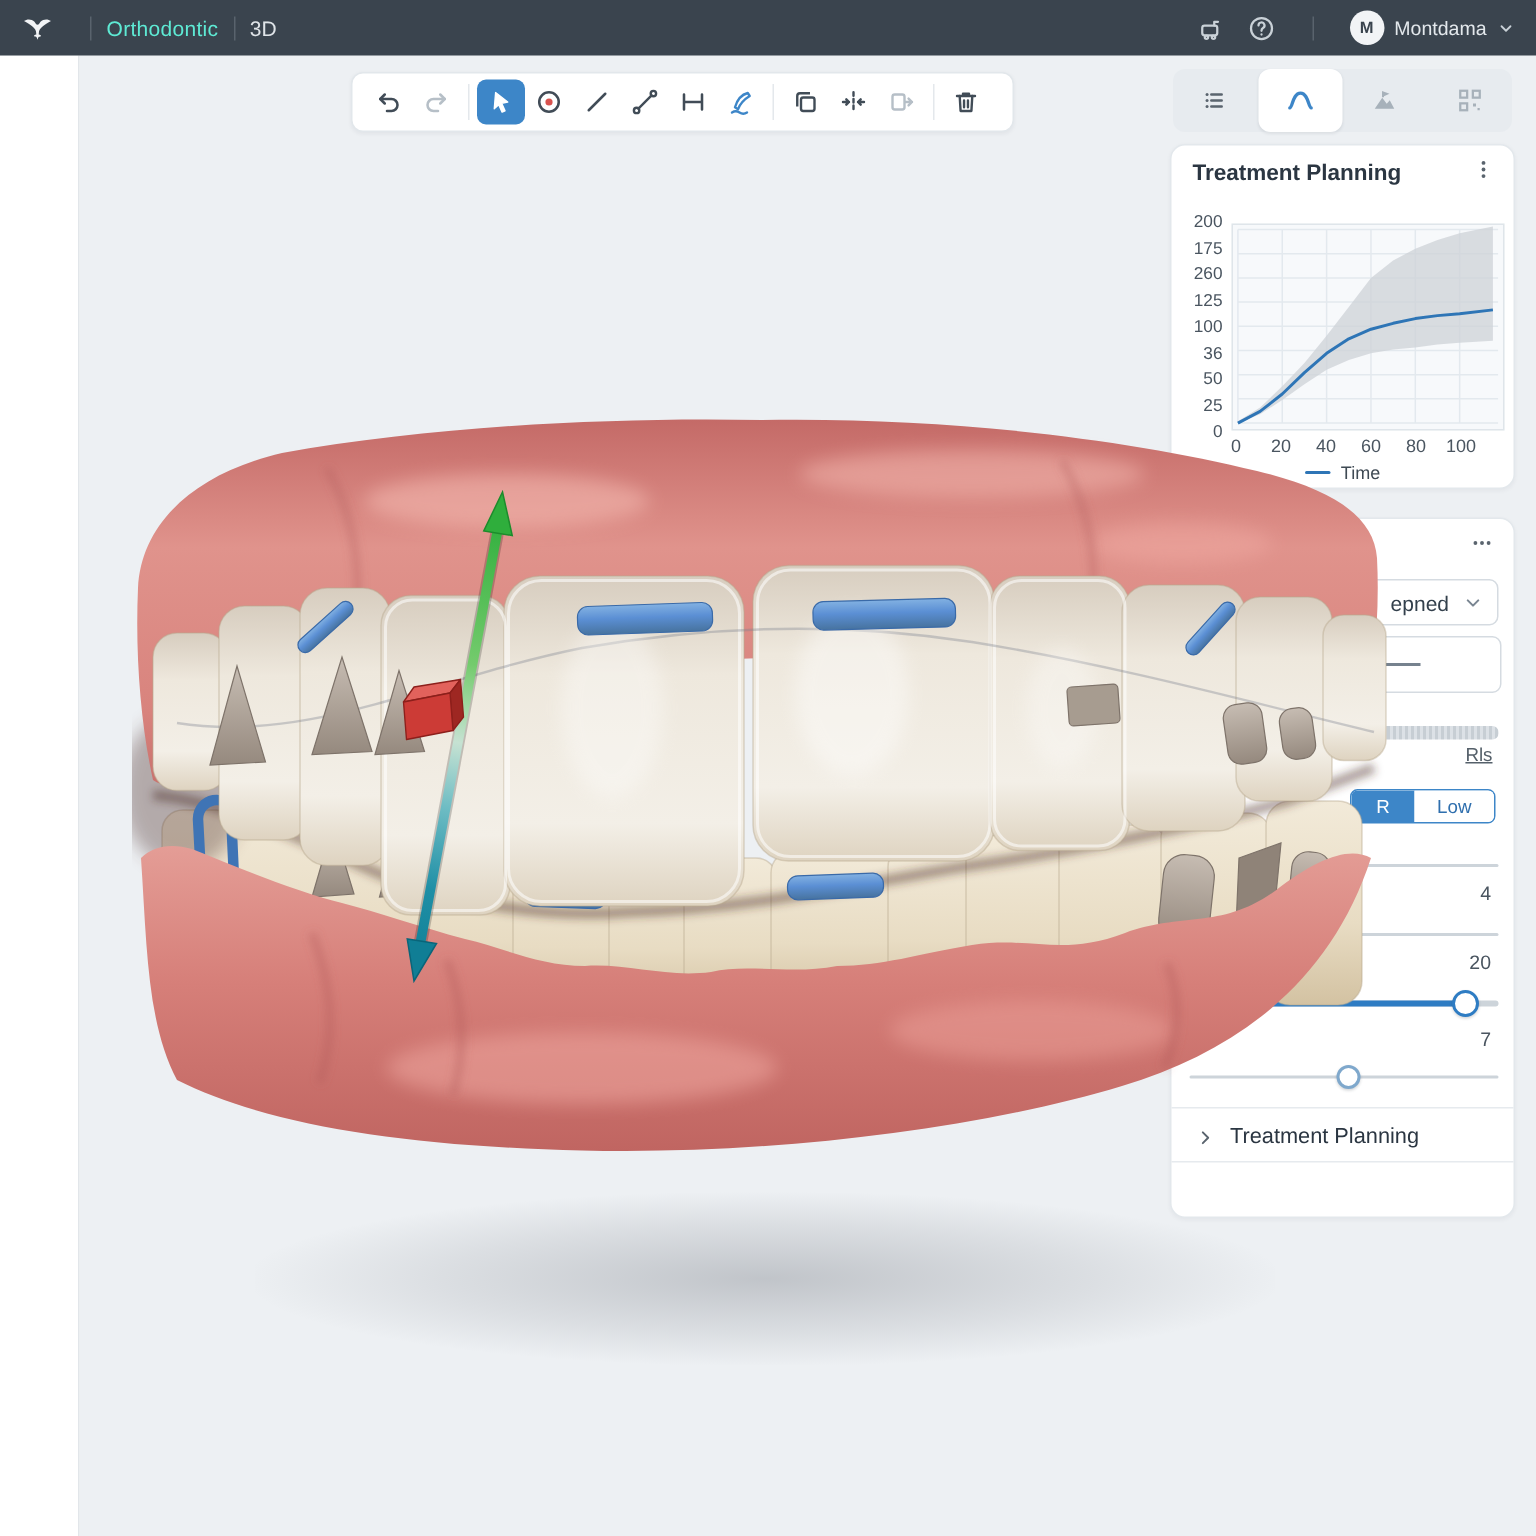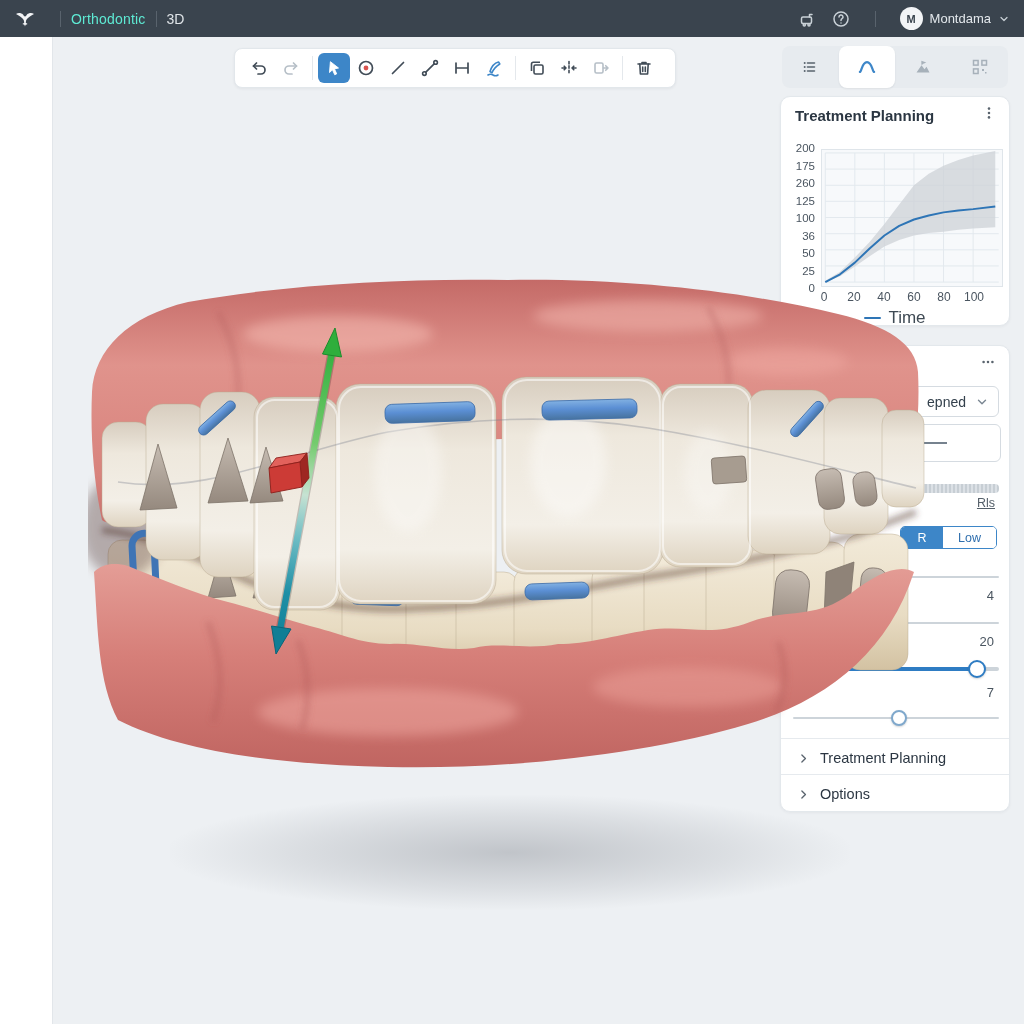--- a/index.html
+++ b/index.html
@@ -44,21 +44,21 @@
   .p-title{position:absolute;left:14px;top:10px;font-size:15px;font-weight:bold;color:#2b3642;}
   .kebab{position:absolute;right:12px;top:8px;color:#5a646e;display:flex;}
 
   
   .plot{position:absolute;left:40px;top:52px;width:182px;height:138px;background:#f7f9fb;border:1px solid #dfe5ea;box-sizing:border-box;}
   .yticks{position:absolute;left:2px;top:45px;width:34px;height:152px;display:flex;flex-direction:column;justify-content:space-between;align-items:flex-end;font-size:11.5px;color:#4a5560;padding-right:2px;box-sizing:border-box;}
   .xticks{position:absolute;left:40px;top:193px;width:182px;height:14px;font-size:12px;color:#4a5560;}
   .xticks span{position:absolute;transform:translateX(-50%);}
   .legend{position:absolute;left:0;top:211px;width:100%;display:flex;align-items:center;justify-content:center;gap:7px;}
   .legend .dash{width:17px;height:2.5px;border-radius:2px;background:#2e75b6;}
-  .legend .lbl{font-size:17px;color:#3f4a54;}
+  .legend .lbl{font-size:12px;color:#3f4a54;}
 
   
   .dropdown{position:absolute;left:12px;top:40px;width:206px;height:31px;border:1px solid #d5dbe1;border-radius:6px;background:#fff;display:flex;align-items:center;justify-content:flex-end;padding-right:32px;box-sizing:border-box;font-size:14px;color:#33404c;}
   .dropdown .chev{position:absolute;right:9px;top:8px;color:#7a8692;}
   .linebox{position:absolute;left:12px;top:78px;width:206px;height:36px;border:1px solid #d5dbe1;border-radius:6px;background:#fff;}
   .linebox .ln{position:absolute;left:8px;top:17px;width:145px;height:1.5px;background:#76828e;}
   .striped{position:absolute;left:12px;top:138px;width:206px;height:9px;border-radius:4px;background:repeating-linear-gradient(90deg,#c7ced4 0 2px,#dce1e6 2px 4px);}
   .rls{position:absolute;right:14px;top:150px;font-size:12.5px;color:#55606a;text-decoration:underline;}
   .segmented{position:absolute;right:12px;top:180px;width:97px;height:23px;display:flex;border-radius:5px;overflow:hidden;border:1.5px solid #3d86c8;box-sizing:border-box;}
   .seg-l{width:42px;background:#3d86c8;color:#fff;font-size:12.5px;display:flex;align-items:center;justify-content:center;}
@@ -396,28 +396,20 @@
     <div class="sec-row" style="top:393px">
       <span class="chevr">
         <svg width="13" height="13" viewBox="0 0 20 20" fill="none" stroke="currentColor" stroke-width="2" stroke-linecap="round" stroke-linejoin="round">
             <path d="M7.5 4.5 l5.5 5.5 -5.5 5.5"></path>
           </svg>
       </span>
       <span class="sec-lbl">Treatment Planning</span>
 
     </div>
     <div class="p-divider" style="top:428px"></div>
-    <div class="sec-row" style="top:429px">
-      <span class="chevr">
-        <svg width="13" height="13" viewBox="0 0 20 20" fill="none" stroke="currentColor" stroke-width="2" stroke-linecap="round" stroke-linejoin="round">
-            <path d="M7.5 4.5 l5.5 5.5 -5.5 5.5"></path>
-          </svg>
-      </span>
-      <span class="sec-lbl">Options</span>
-    </div>
   </div>
 
   <div class="model-shadow"></div>
 
   <svg class="model" viewBox="0 0 840 500">
     <defs>
       <linearGradient id="gGumU" x1="0" y1="0" x2="0" y2="1">
         <stop offset="0" stop-color="#c46a67"></stop>
           <stop offset="0.35" stop-color="#e0938c"></stop>
           <stop offset="0.8" stop-color="#d8837d"></stop>

